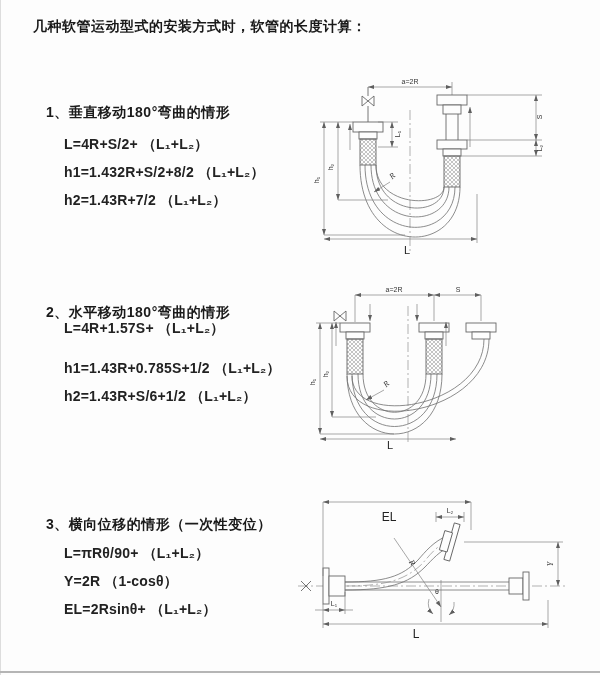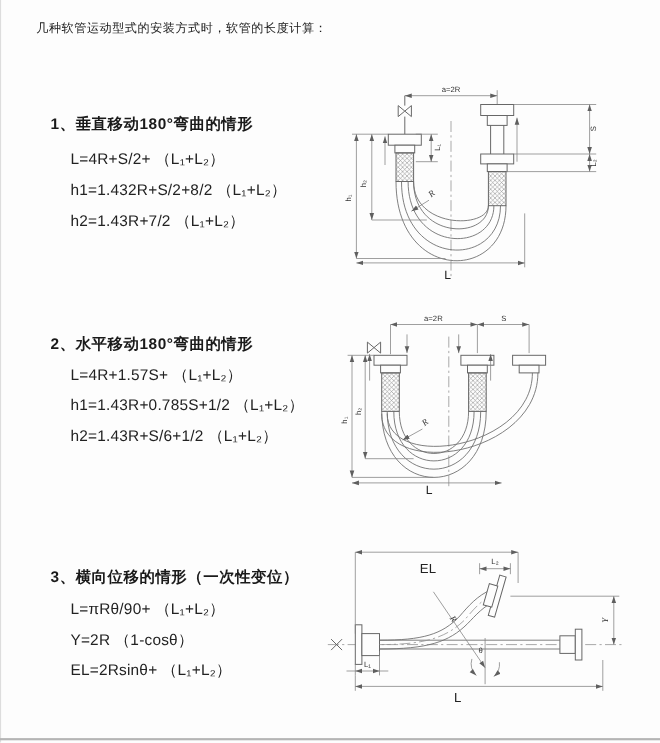--- a/index.html
+++ b/index.html
@@ -2,23 +2,23 @@
 <html><head>
 <meta charset="utf-8">
 <style>
   html,body{margin:0;padding:0;}
   body{
     width:600px;height:675px;position:relative;overflow:hidden;
     background:#fdfdfd;
     font-family:"Liberation Sans",sans-serif;color:#1a1a1a;
   }
   .abs{position:absolute;white-space:nowrap;}
-  .title{left:33px;top:18px;font-size:11px;font-weight:400;letter-spacing:0.5px;}
+  .title{left:33px;top:18px;font-size:14px;font-weight:700;letter-spacing:0.5px;}
   .sec-h{font-size:14px;font-weight:700;letter-spacing:0.5px;}
-  .formula{font-size:14px;font-weight:400;color:#222;letter-spacing:0.2px;}
+  .formula{font-size:14px;font-weight:700;color:#222;letter-spacing:0.2px;}
   .diag{position:absolute;}
   
   .draw{fill:none;stroke:#666;stroke-width:0.9;}
   .thin{fill:none;stroke:#6e6e6e;stroke-width:0.8;}
   .fitr{fill:#fdfdfd;stroke:#666;stroke-width:0.9;}
   .dim{fill:none;stroke:#828282;stroke-width:0.7;}
   .cl{fill:none;stroke:#8f8f8f;stroke-width:0.7;stroke-dasharray:10 3 2 3;}
   .t7{font:7px "Liberation Sans",sans-serif;fill:#333;}
   .t8i{font:italic 8px "Liberation Serif",serif;fill:#333;}
   .t11{font:11px "Liberation Sans",sans-serif;fill:#222;}
@@ -34,21 +34,21 @@
 <div class="edge-b"></div>
 
 <div class="abs title">几种软管运动型式的安装方式时，软管的长度计算：</div>
 
 <div class="abs sec-h" style="left:46px;top:104px">1、垂直移动180°弯曲的情形</div>
 <div class="abs formula" style="left:64px;top:136px">L=4R+S/2+ （L₁+L₂）</div>
 <div class="abs formula" style="left:64px;top:164px">h1=1.432R+S/2+8/2 （L₁+L₂）</div>
 <div class="abs formula" style="left:64px;top:192px">h2=1.43R+7/2 （L₁+L₂）</div>
 
 <div class="abs sec-h" style="left:46px;top:304px">2、水平移动180°弯曲的情形</div>
-<div class="abs formula" style="left:64px;top:332px">L=4R+1.57S+ （L₁+L₂）</div>
+<div class="abs formula" style="left:64px;top:320px">L=4R+1.57S+ （L₁+L₂）</div>
 <div class="abs formula" style="left:64px;top:360px">h1=1.43R+0.785S+1/2 （L₁+L₂）</div>
 <div class="abs formula" style="left:64px;top:388px">h2=1.43R+S/6+1/2 （L₁+L₂）</div>
 
 <div class="abs sec-h" style="left:46px;top:516px">3、横向位移的情形（一次性变位）</div>
 <div class="abs formula" style="left:64px;top:545px">L=πRθ/90+ （L₁+L₂）</div>
 <div class="abs formula" style="left:64px;top:573px">Y=2R （1-cosθ）</div>
 <div class="abs formula" style="left:64px;top:601px">EL=2Rsinθ+ （L₁+L₂）</div>
 
 <svg class="diag" style="left:310px;top:72px" width="260" height="185" viewBox="0 0 260 185">
   <defs>

